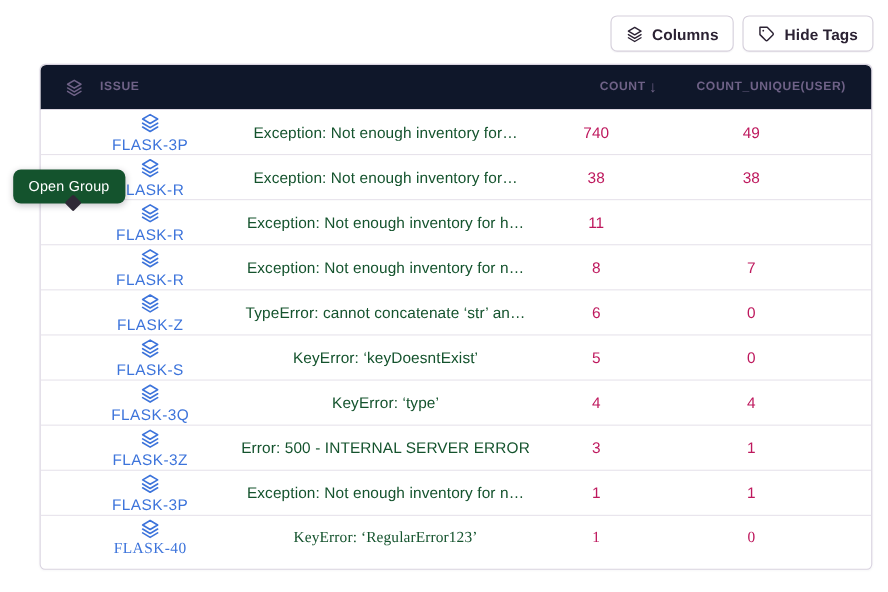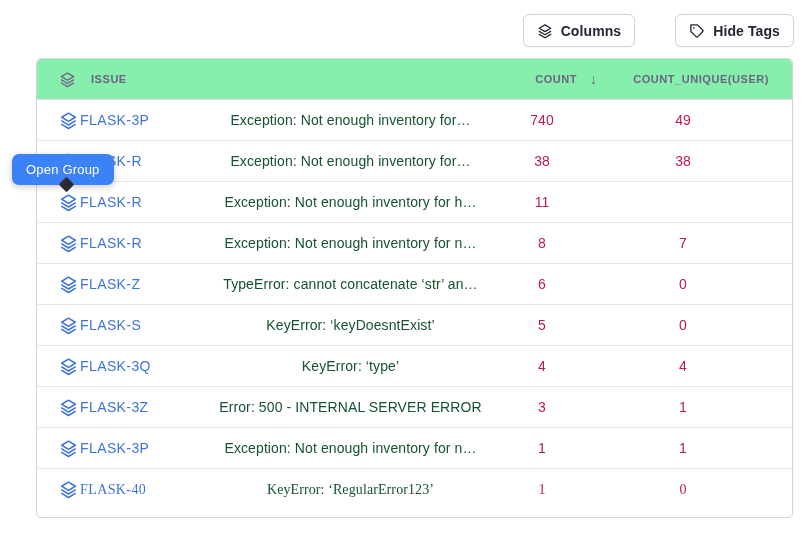--- a/index.html
+++ b/index.html
@@ -13,61 +13,60 @@
     position:absolute; top:14px; right:13px;
     display:flex; gap:8px;
   }
   .btn {
     height:33px; display:flex; align-items:center; gap:8px;
     padding:0 13px; background:#fff;
     border:1px solid #D6D0DC; border-radius:6px;
     font-family:inherit; font-size:14px; font-weight:700; color:#2B2233;
     letter-spacing:.1px; cursor:pointer;
     box-shadow:0 1px 1px rgba(43,34,51,.03);
-    margin-left:32px;
   }
   .btn svg { width:16px; height:16px; color:#2B2233; flex:none; }
 
   
   .table {
     position:absolute; left:36px; top:58px; width:757px;
     background:#fff; border:1px solid #D9D3E0; border-radius:5px;
     padding-bottom:7px;
     box-shadow:0 1px 2px rgba(43,34,51,.03);
   }
   .grid-row {
     display:grid;
     grid-template-columns:155px 1fr 110px 172px;
     align-items:center;
     padding:0 23px 0 22px;
   }
   .thead {
-    height:41px; background:#86efac;
+    height:41px; background:#0f172a;
     border-bottom:1px solid #DDD8E2;
     border-radius:5px 5px 0 0;
     color:#6F6287; font-size:11px; font-weight:700; letter-spacing:.55px;
   }
   .th-issue { display:flex; align-items:center; gap:15px; }
   .th-issue svg { width:17px; height:17px; color:#6F6287; }
   .th-num { text-align:right; }
-  .th-count { display:flex; align-items:center; justify-content:flex-end; gap:13px; }
+  .th-count { display:flex; align-items:center; justify-content:flex-end; gap:3px; }
   .sort-arrow { font-size:14px; font-weight:400; letter-spacing:0; position:relative; top:0px; }
 
   .trow { height:41px; border-bottom:1px solid #E7E3EB; font-size:14px; }
   .trow:last-child { border-bottom:none;font-family:Liberation Serif, serif; }
-  .cell-issue { display:flex; align-items:center; gap:2px; min-width:0; }
+  .cell-issue { display:flex; align-items:center; gap:2px; min-width:0;flex-direction:column; }
   .cell-issue svg { width:19px; height:19px; color:#3D74DB; flex:none; cursor:pointer; }
   .issue-link { color:#3D74DB; text-decoration:none; letter-spacing:.4px; white-space:nowrap; cursor:pointer; }
   .cell-title { color:#14532d; white-space:nowrap; overflow:hidden; letter-spacing:.1px;text-align:center; }
   .cell-num { text-align:center; color:#be185d; }
 
   
   .tooltip {
     position:absolute; left:12px; top:154px; z-index:10;
-    background:#3b82f6; color:#fff;
+    background:#14532d; color:#fff;
     font-size:13px; font-weight:500; letter-spacing:.2px;
     padding:8px 14px; border-radius:7px;
     box-shadow:0 2px 6px rgba(43,34,51,.25);
     white-space:nowrap;
   }
   .tooltip-caret {
     position:absolute; bottom:-5px; left:49px;
     width:11px; height:11px; background:#2F2936;
     transform:rotate(45deg); border-radius:1.5px;
   }

